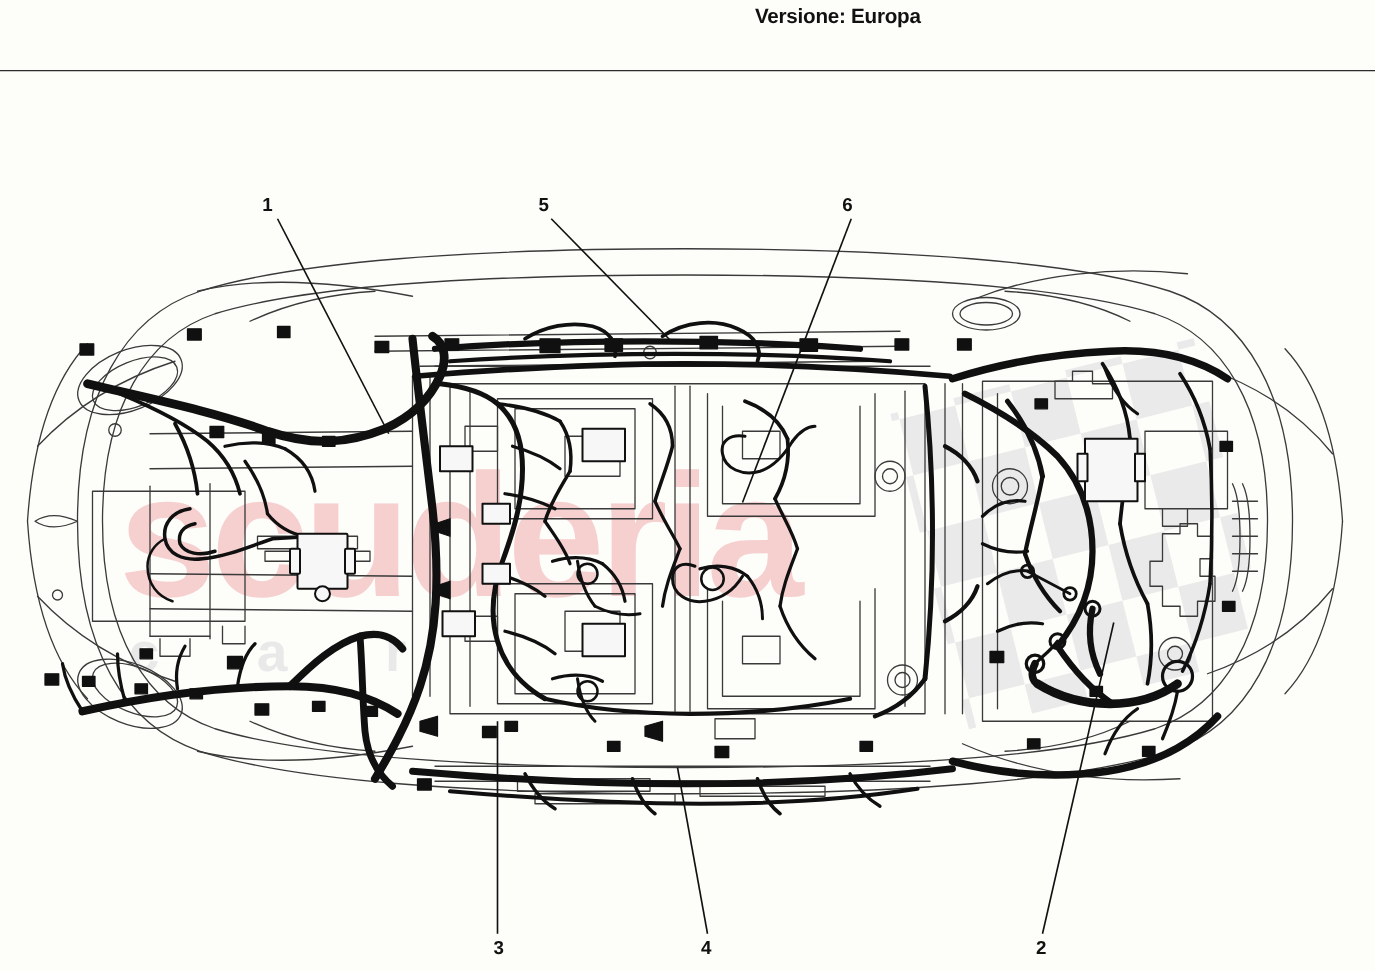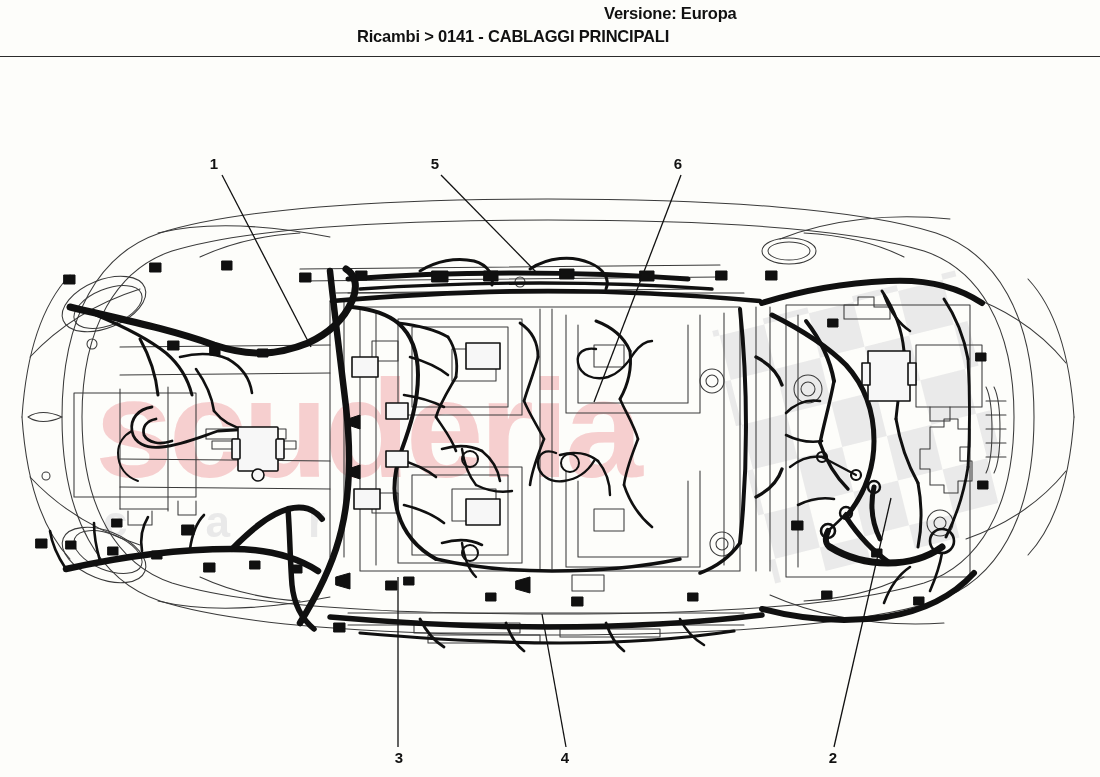--- a/index.html
+++ b/index.html
@@ -77,21 +77,20 @@
     fill: #111111;
   }
 </style>
 </head>
 <body>
 
 <div id="page">
 
   <div id="header">
     <div class="hdr-line" id="hdr-version">Versione: Europa</div>
-    <div class="hdr-line" id="hdr-breadcrumb">Ricambi &gt; 0141 - CABLAGGI PRINCIPALI</div>
     <div id="hdr-rule"></div>
   </div>
 
   <div id="stage">
 
     <svg id="wm-layer" class="layer" viewBox="0 0 1100 720">
       <defs>
         <clipPath id="flagClip">
           <rect x="740" y="240" width="250" height="260"></rect>
         </clipPath>

